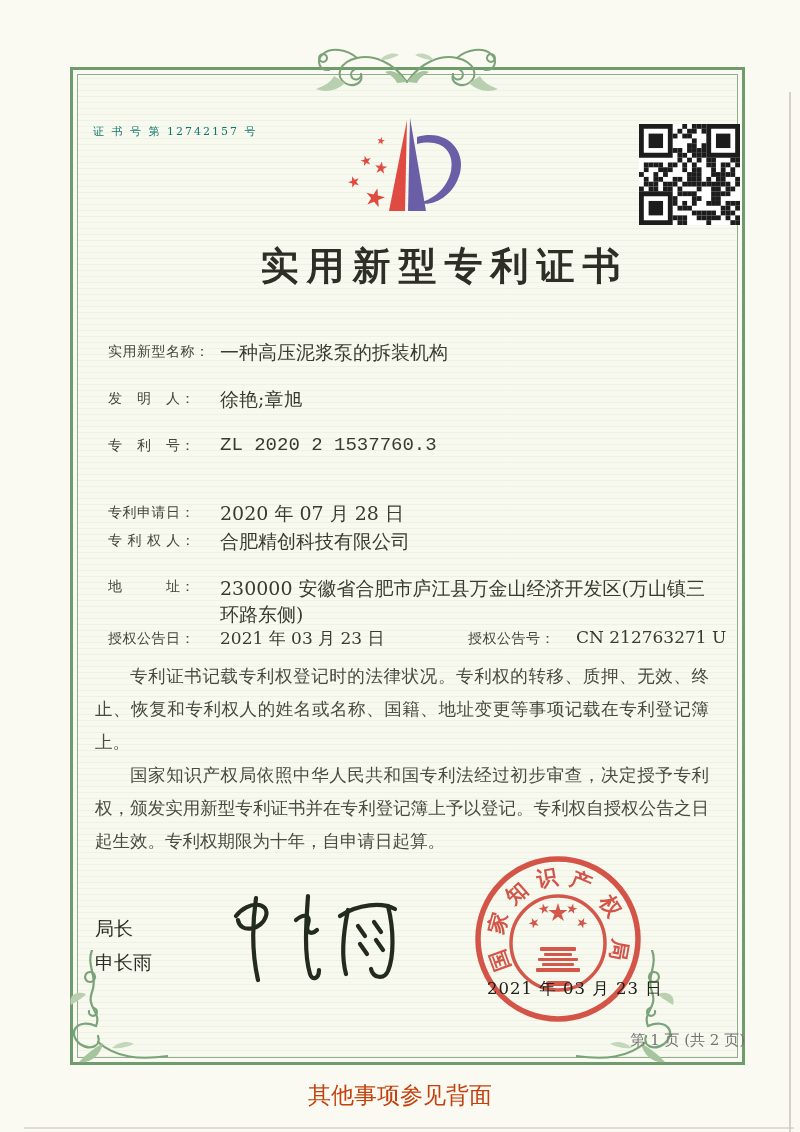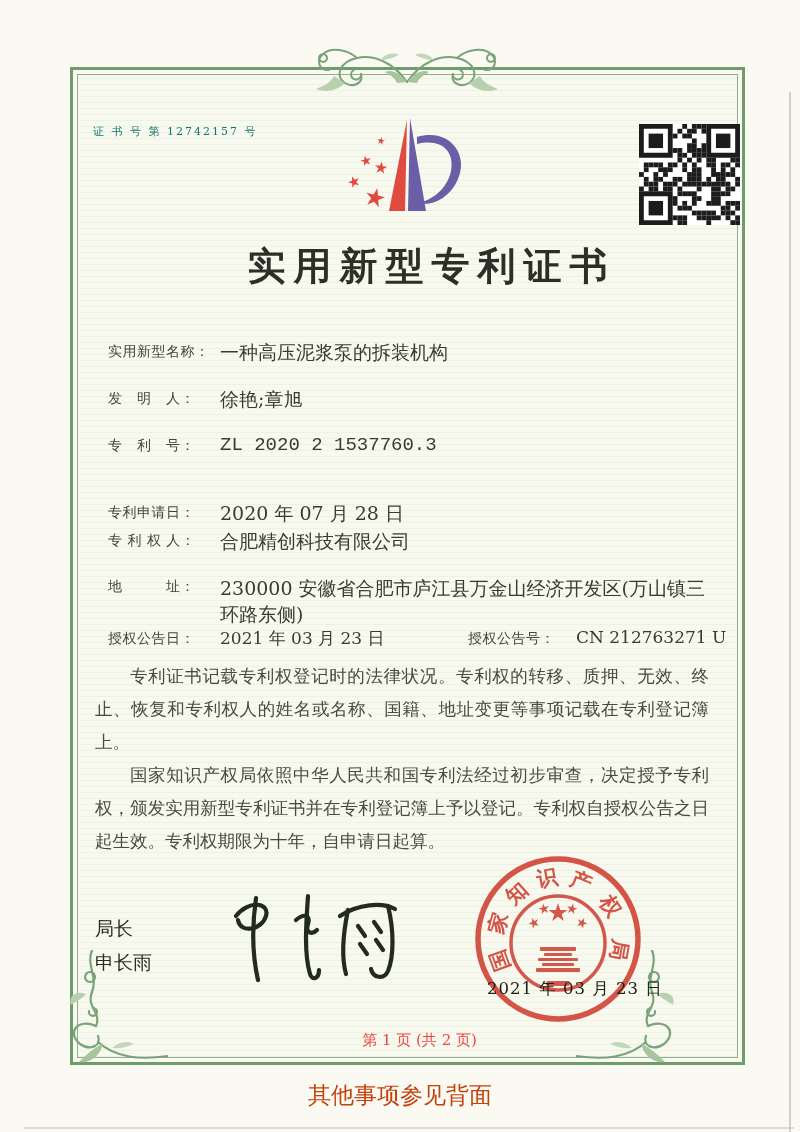--- a/index.html
+++ b/index.html
@@ -32,21 +32,21 @@
   .ornament.top{left:287px; top:42px; width:240px; height:54px;}
   .ornament.corner-left{left:56px; top:950px; width:112px; height:122px;}
   .ornament.corner-right{left:576px; top:950px; width:112px; height:122px;}
 
   .cert-no{position:absolute; left:93px; top:124px; font-size:11px; letter-spacing:2px; color:#0f766e;}
 
   .logo{position:absolute; left:333px; top:111px; width:137px; height:112px;}
   .qr{position:absolute; left:639px; top:124px; width:101px; height:101px;}
 
   .title{
-    position:absolute; left:70px; top:241px; width:675px; text-align:center;
+    position:absolute; left:83px; top:241px; width:675px; text-align:center;
     font-size:38px; font-weight:bold; letter-spacing:8px; color:#2e2e27;padding-left:24px;
   }
 
   .frow{position:absolute; left:108px; white-space:nowrap;}
   .flabel{display:inline-block; width:112px; font-size:14px; letter-spacing:.5px; white-space:pre; vertical-align:top; padding-top:3px; color:#45453b;}
   .fvalue{display:inline-block; font-size:19px; color:#3a3a30; vertical-align:top;}
   .frow.r1{top:340px;} .frow.r2{top:387px;} .frow.r3{top:434px;font-family:Liberation Mono, monospace;}
   .frow.r4{top:501px;} .frow.r5{top:529px;} .frow.r6{top:575px;}
   .frow.r7{top:627px;} .frow.r7b{top:627px; left:468px;}
   .frow.r6 .fvalue{white-space:normal; width:500px; line-height:26px;}
@@ -56,21 +56,21 @@
   .paras{position:absolute; left:95px; top:660px; width:614px; font-size:17.5px; line-height:33px; color:#4a4a3e; text-align:justify;}
   .paras p{margin:0; text-indent:2em;}
 
   .sig-title{position:absolute; left:95px; top:916px; font-size:19px; font-family:"DejaVu Sans","Liberation Sans",sans-serif; color:#2c2c24;}
   .sig-name{position:absolute; left:95px; top:950px; font-size:19px; font-family:"DejaVu Sans","Liberation Sans",sans-serif; color:#2c2c24;}
   .signature{position:absolute; left:216px; top:876px; width:200px; height:118px;}
 
   .seal{position:absolute; left:470px; top:851px; width:176px; height:176px;}
   .seal-date{position:absolute; left:487px; top:978px; font-size:16.5px; letter-spacing:1px; color:#20201a;}
 
-  .page-no{position:absolute; left:70px; top:1031px; width:675px; text-align:center; font-size:15px; color:#ef4444;padding-left:12px;}
+  .page-no{position:absolute; left:70px; top:1031px; width:675px; text-align:right; font-size:15px; color:#737373;}
   .back-note{position:absolute; left:70px; top:1080px; width:660px; text-align:center; font-size:23px; color:#c2410c;}
 
   svg text{font-family:"DejaVu Serif","Liberation Serif",serif;}
 </style>
 </head>
 <body>
 
 <div class="page">
 
   <svg width="0" height="0" style="position:absolute" aria-hidden="true">

